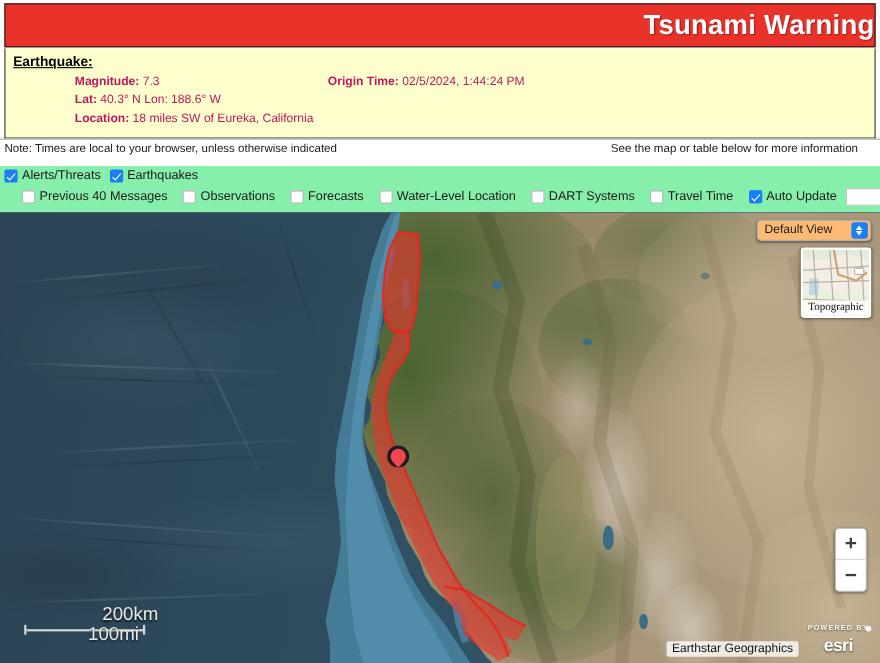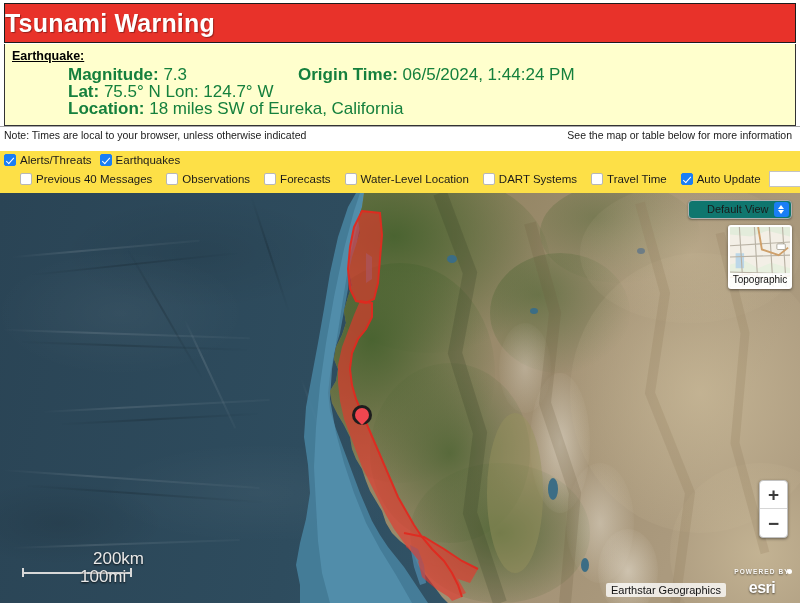--- a/index.html
+++ b/index.html
@@ -17,21 +17,21 @@
   
   .banner-wrap {
     position: absolute; left: 0; top: 0; width: 800px; height: 44px;
     padding: 3px 4px 0 4px;
     background: #ffffff;
   }
   .banner {
     width: 792px; height: 40px;
     background: #e8322a;
     border: 1px solid #1c1c1c;
-    display: flex; align-items: center; justify-content: flex-start;
+    display: flex; align-items: center; justify-content: flex-end;
   }
   .banner-title {
     color: #ffffff;
     font-size: 25px;
     font-weight: bold;
     letter-spacing: 0.2px;
     text-shadow: 1px 1px 1px rgba(0,0,0,0.35);
     line-height: 1;
   }
 
@@ -45,43 +45,43 @@
     padding: 5px 0 0 7px;
   }
   .eq-heading {
     font-size: 12.5px; font-weight: bold; color: #000;
     text-decoration: underline;
     margin: 0 0 3px 0;
   }
   .eq-grid {
     position: relative;
     margin-left: 56px;
-    font-size: 17px;
-    color: #15803d;
+    font-size: 11px;
+    color: #be185d;
     line-height: 17px;
   }
   .eq-row { display: flex; }
   .eq-col-left { width: 230px; flex: 0 0 230px; }
   .eq-col-right { flex: 1 1 auto; }
   .lbl { font-weight: bold; }
 
   
   .note-row {
     position: absolute; left: 0; top: 126px; width: 800px; height: 17px;
     background: #ffffff;
     border-top: 1px solid #a9a9a9;
     display: flex; align-items: center; justify-content: space-between;
-    padding: 0 8px 0 4px;
+    padding: 0 20px 0 4px;
     font-size: 10.5px; color: #1a1a1a;
   }
 
   
   .toolbar {
     position: absolute; left: 0; top: 151px; width: 800px; height: 42px;
-    background: #fde047;
+    background: #86efac;
   }
   .cb-row {
     display: flex; align-items: center;
     height: 18px;
     font-size: 11.5px; color: #1a1a1a;
   }
   .cb-row.row1 { padding-left: 4px; }
   .cb-row.row2 { padding-left: 20px; height: 20px; }
 
   .cb-item { display: flex; align-items: center; margin-right: 8px; white-space: nowrap; }
@@ -156,25 +156,25 @@
     background: linear-gradient(90deg, rgba(0,0,0,0) 0%, rgba(0,0,0,0.30) 45%, rgba(0,0,0,0) 100%);
   }
 
   
   .land-svg, .overlay-svg { position: absolute; inset: 0; width: 800px; height: 410px; }
 
   
   .view-select {
     position: absolute; right: 8px; top: 7px;
     width: 104px; height: 19px;
-    background: #0f766e;
+    background: #fdba74;
     border: 1px solid #b0b0b0;
     border-radius: 4px;
     display: flex; align-items: center;
-    padding-left: 18px;
+    padding-left: 6px;
     font-size: 11px; color: #1a1a1a;
     box-shadow: 0 1px 2px rgba(0,0,0,.35);
   }
   .view-select .vs-label { flex: 1 1 auto; line-height: 17px; }
   .stepper {
     width: 15px; height: 15px; margin-right: 2px;
     background: #1a7ef5; border-radius: 3px;
     position: relative; flex: 0 0 15px;
   }
   .stepper::before, .stepper::after {
@@ -186,20 +186,21 @@
   .stepper::after  { bottom: 3px; border-top: 4px solid #fff; }
 
   .basemap-toggle {
     position: absolute; right: 8px; top: 32px;
     width: 64px; height: 64px;
     border: 2px solid #ffffff;
     border-radius: 3px;
     box-shadow: 0 1px 3px rgba(0,0,0,.5);
     overflow: hidden;
     background: #f2efe8;
+    font-family: Liberation Serif, serif;
   }
   .bm-thumb { position: absolute; inset: 0; }
   .bm-caption {
     position: absolute; left: 0; right: 0; bottom: 0;
     background: rgba(255,255,255,0.88);
     font-size: 10px; color: #111;
     text-align: center;
     line-height: 14px; height: 14px;
     white-space: nowrap;
     overflow: hidden;
@@ -304,27 +305,27 @@
   <div class="info-panel">
     <div class="eq-heading">Earthquake:</div>
     <div class="eq-grid">
       <div class="eq-row">
         <div class="eq-col-left">
           <span class="lbl">Magnitude:</span>
           <span>7.3</span>
         </div>
         <div class="eq-col-right">
           <span class="lbl">Origin Time:</span>
-          <span>06/5/2024, 1:44:24 PM</span>
+          <span>02/5/2024, 1:44:24 PM</span>
         </div>
       </div>
       <div class="eq-row">
         <div class="eq-col-right">
           <span class="lbl">Lat:</span>
-          <span>75.5° N Lon: 124.7° W</span>
+          <span>40.3° N Lon: 188.6° W</span>
         </div>
       </div>
       <div class="eq-row">
         <div>
           <span class="lbl">Location:</span>
           <span>18 miles SW of Eureka, California</span>
         </div>
       </div>
     </div>
   </div>

